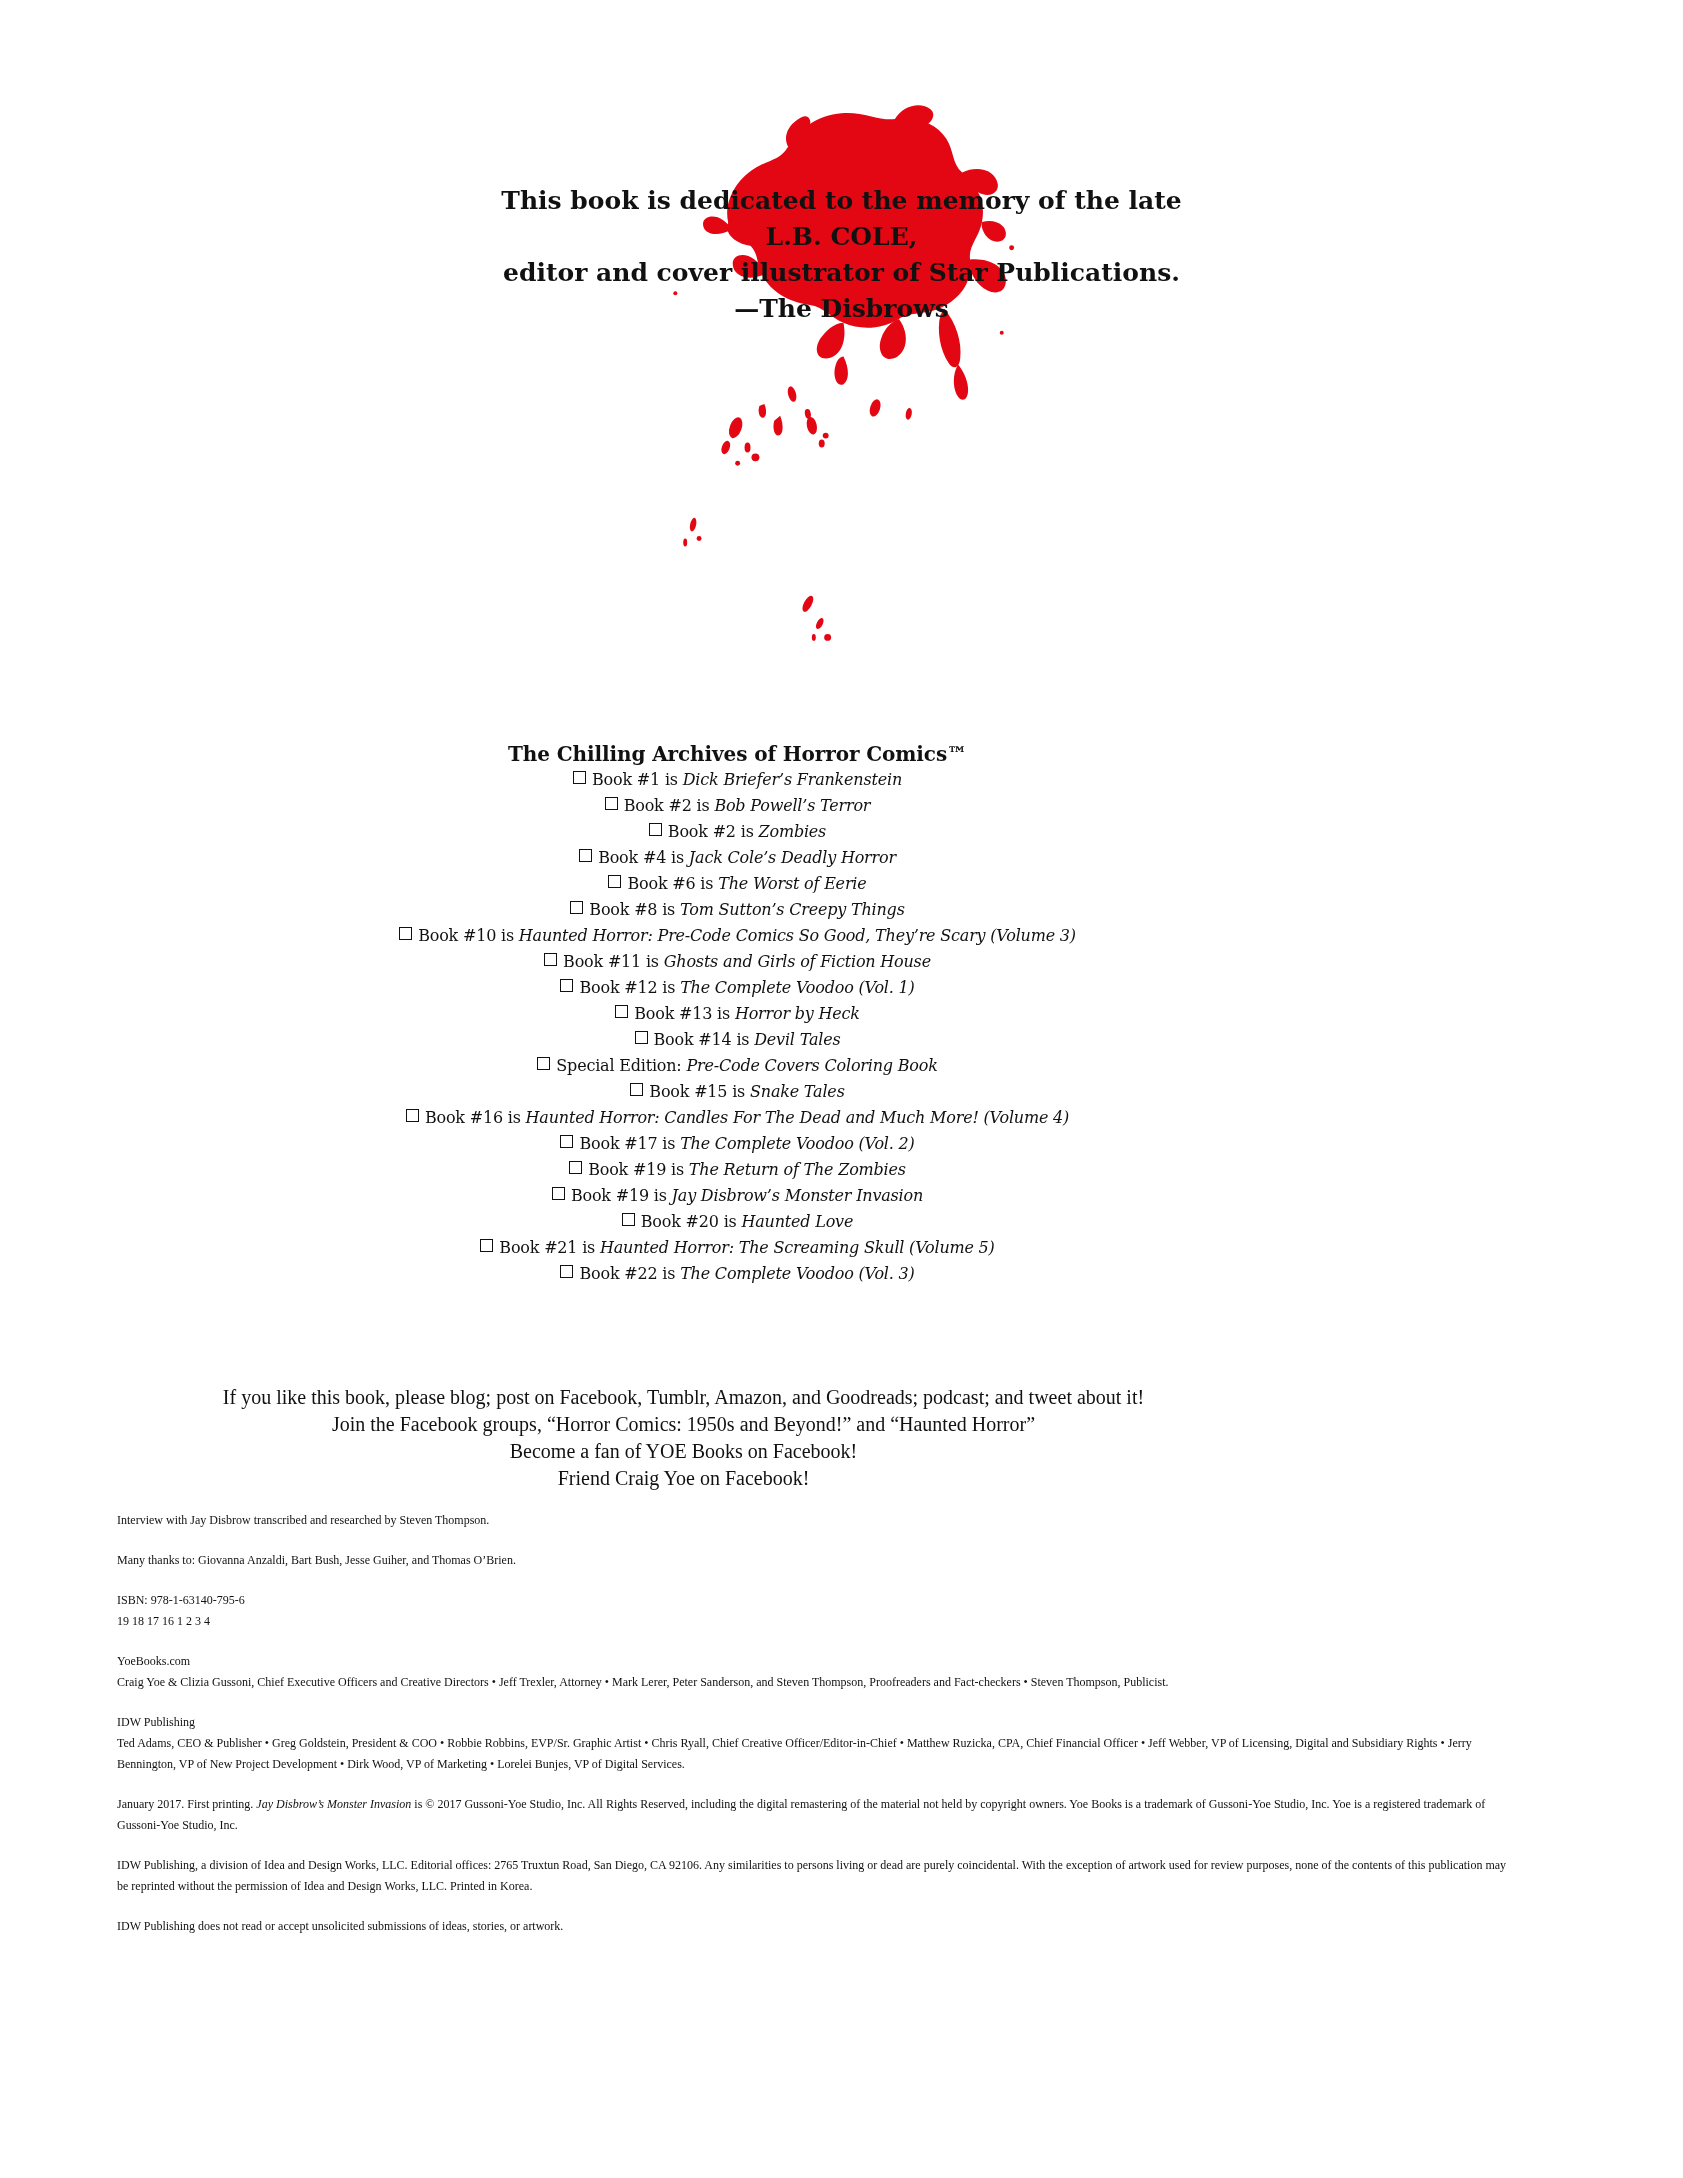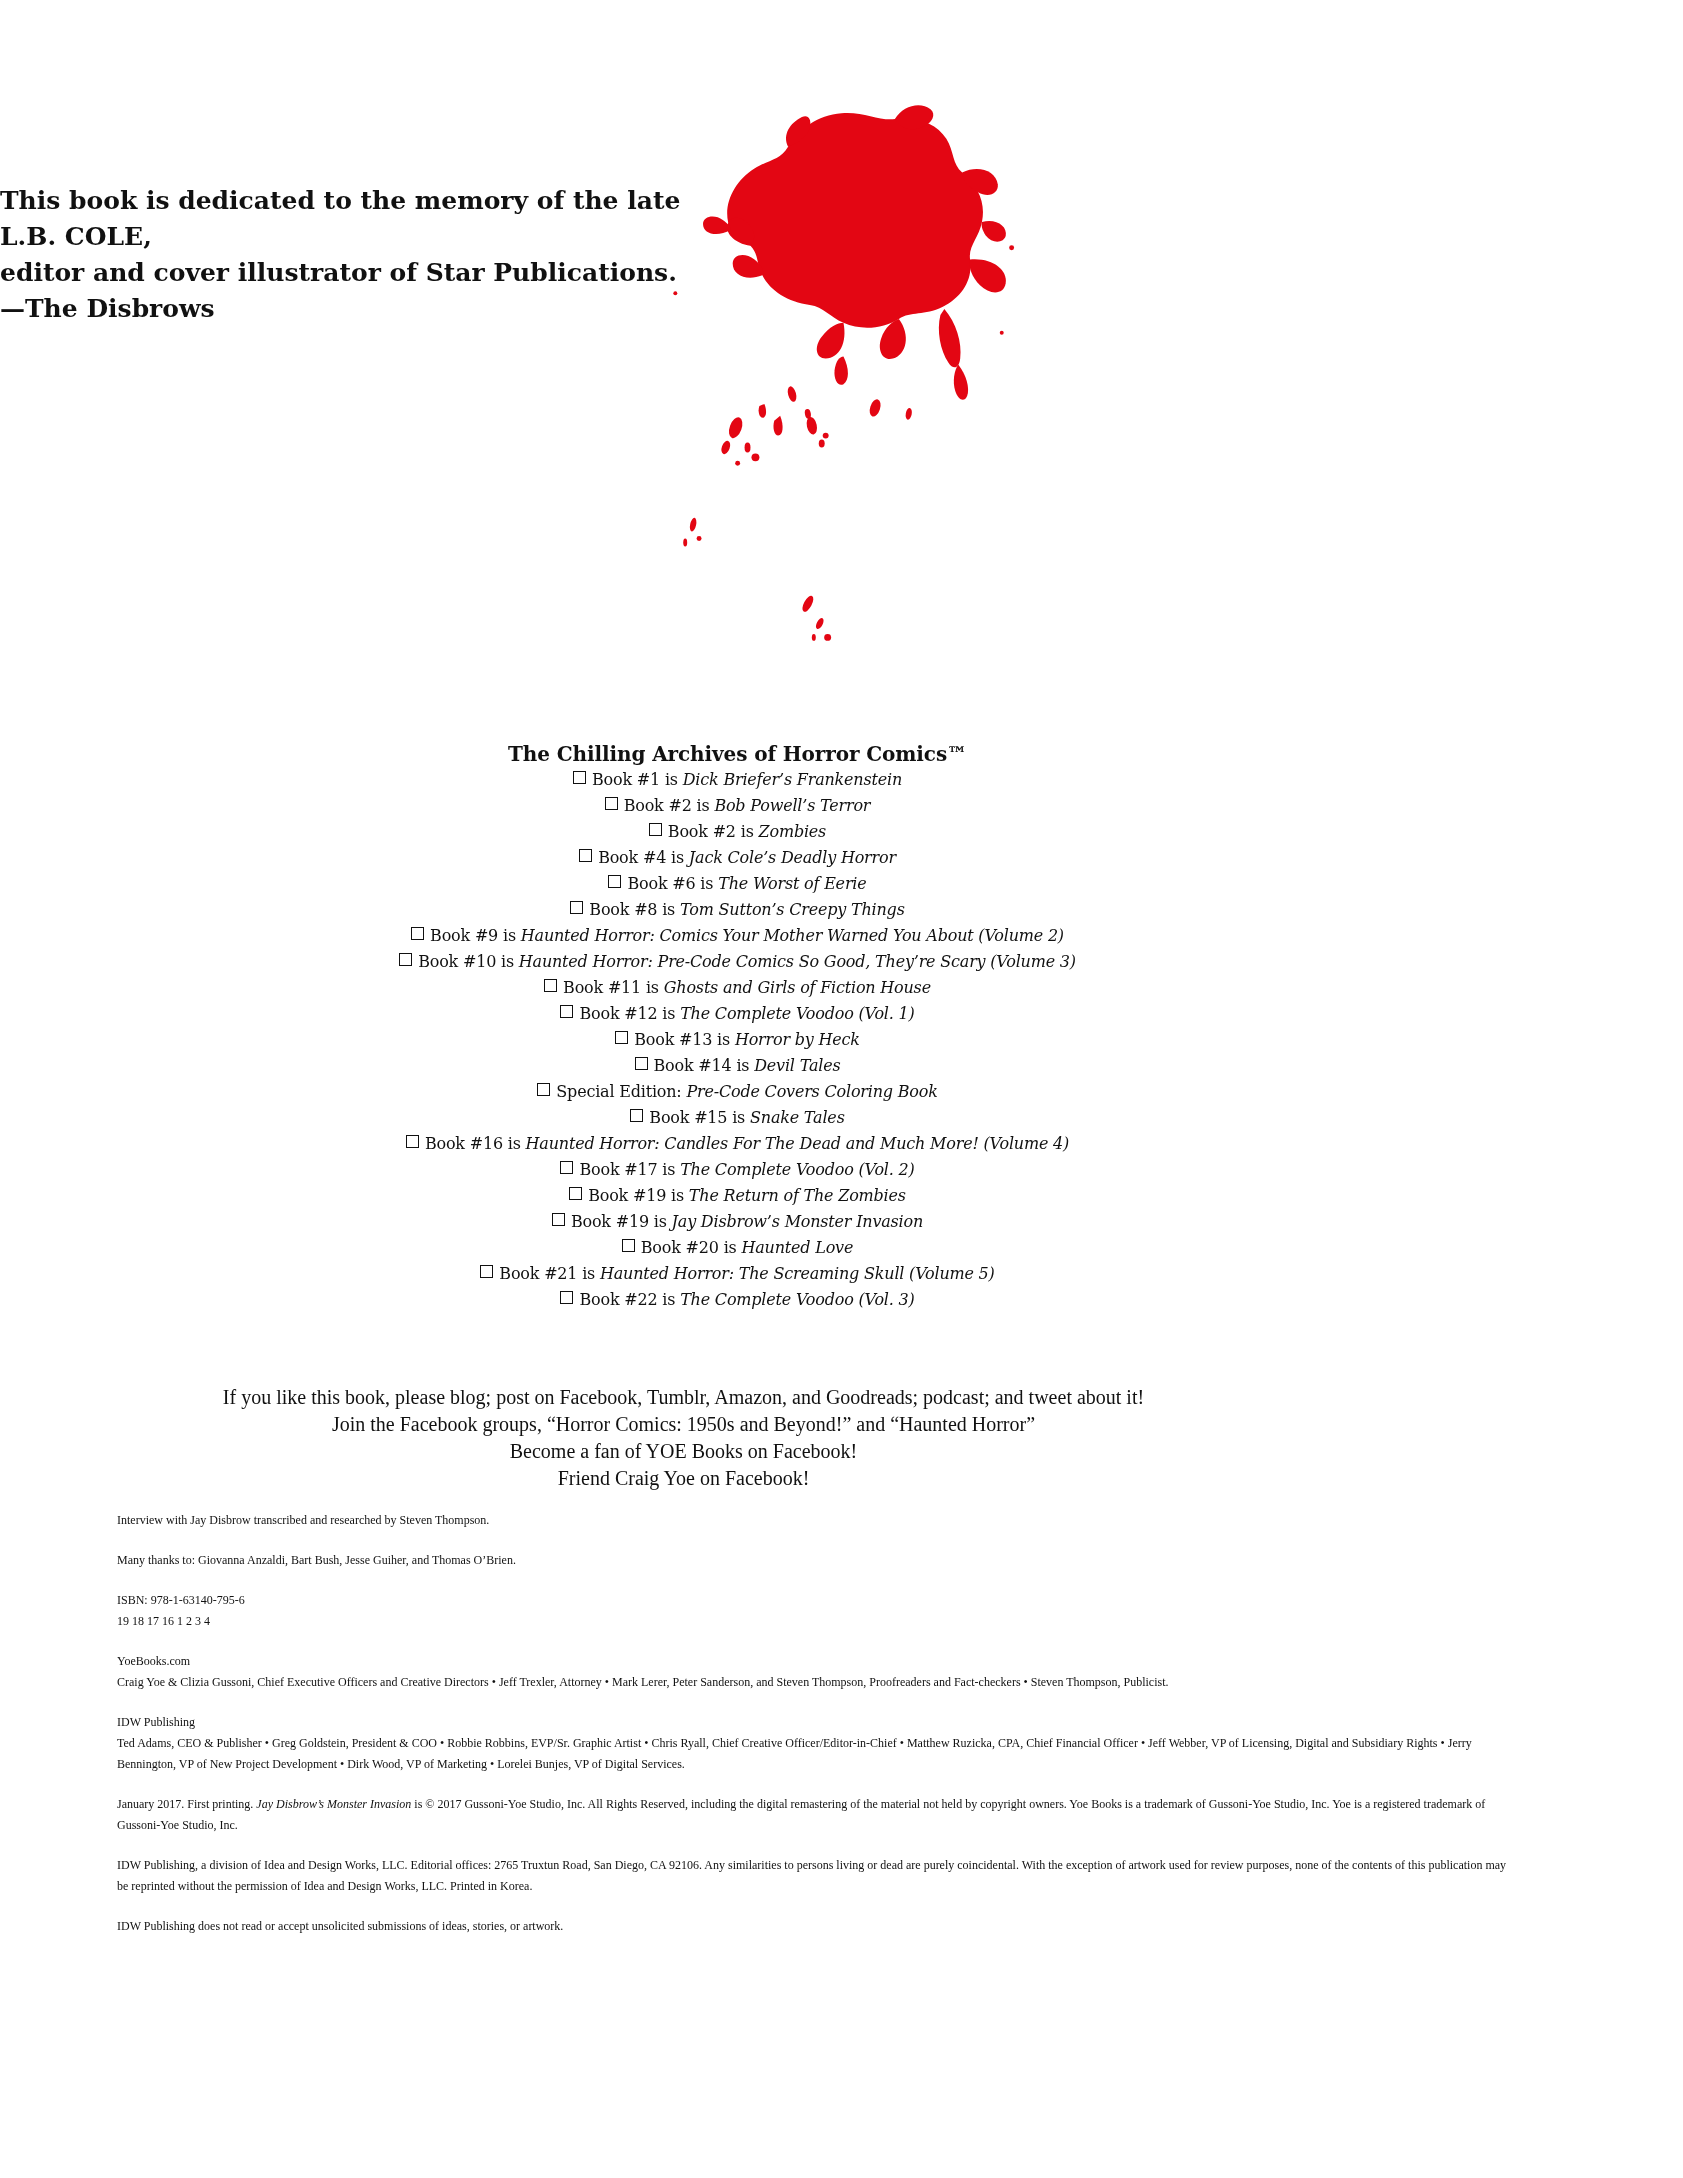--- a/index.html
+++ b/index.html
@@ -32,20 +32,21 @@
     height: 693px;
     pointer-events: none;
   }
 
   
   .dedication {
     position: absolute;
     left: 0;
     top: 183px;
     width: 1683px;
+    text-align: center;
     font-family: "DejaVu Serif", serif;
     font-weight: bold;
     font-size: 25px;
     line-height: 36px;
     color: #111111;
     z-index: 5;
   }
   .dedication div { white-space: nowrap; }
 
   
@@ -184,21 +185,20 @@
 
   <div class="series">
     <div class="series-title">The Chilling Archives of Horror Comics™</div>
     <div id="series-items">
         <div class="series-item"><span class="bx"></span><span>Book #1 is </span><i>Dick Briefer’s Frankenstein</i></div>
         <div class="series-item"><span class="bx"></span><span>Book #2 is </span><i>Bob Powell’s Terror</i></div>
         <div class="series-item"><span class="bx"></span><span>Book #2 is </span><i>Zombies</i></div>
         <div class="series-item"><span class="bx"></span><span>Book #4 is </span><i>Jack Cole’s Deadly Horror</i></div>
         <div class="series-item"><span class="bx"></span><span>Book #6 is </span><i>The Worst of Eerie</i></div>
         <div class="series-item"><span class="bx"></span><span>Book #8 is </span><i>Tom Sutton’s Creepy Things</i></div>
-        <div class="series-item"><span class="bx"></span><span>Book #9 is </span><i>Haunted Horror: Comics Your Mother Warned You About (Volume 2)</i></div>
         <div class="series-item"><span class="bx"></span><span>Book #10 is </span><i>Haunted Horror: Pre-Code Comics So Good, They’re Scary (Volume 3)</i></div>
         <div class="series-item"><span class="bx"></span><span>Book #11 is </span><i>Ghosts and Girls of Fiction House</i></div>
         <div class="series-item"><span class="bx"></span><span>Book #12 is </span><i>The Complete Voodoo (Vol. 1)</i></div>
         <div class="series-item"><span class="bx"></span><span>Book #13 is </span><i>Horror by Heck</i></div>
         <div class="series-item"><span class="bx"></span><span>Book #14 is </span><i>Devil Tales</i></div>
         <div class="series-item"><span class="bx"></span><span>Special Edition: </span><i>Pre-Code Covers Coloring Book</i></div>
         <div class="series-item"><span class="bx"></span><span>Book #15 is </span><i>Snake Tales</i></div>
         <div class="series-item"><span class="bx"></span><span>Book #16 is </span><i>Haunted Horror: Candles For The Dead and Much More! (Volume 4)</i></div>
         <div class="series-item"><span class="bx"></span><span>Book #17 is </span><i>The Complete Voodoo (Vol. 2)</i></div>
         <div class="series-item"><span class="bx"></span><span>Book #19 is </span><i>The Return of The Zombies</i></div>

